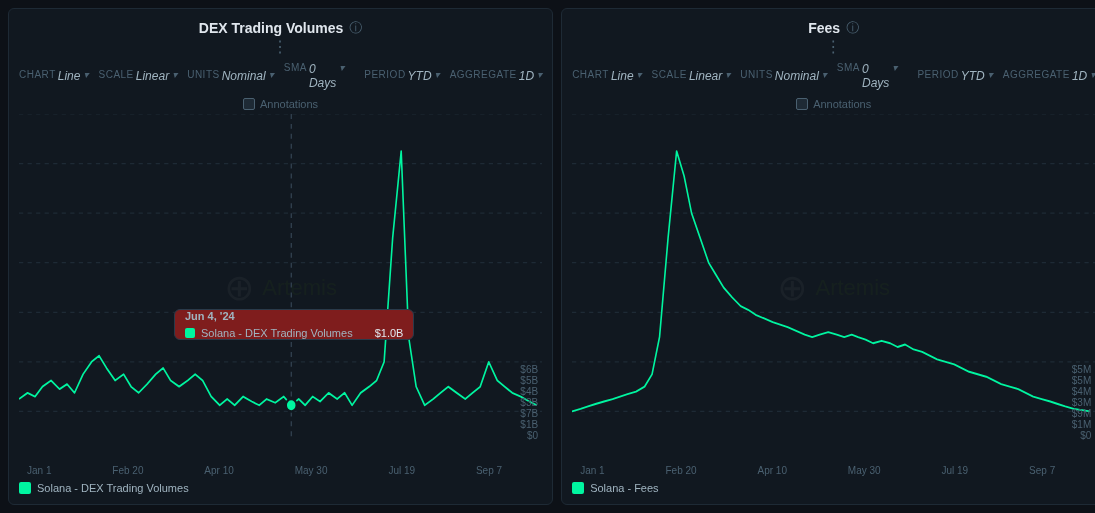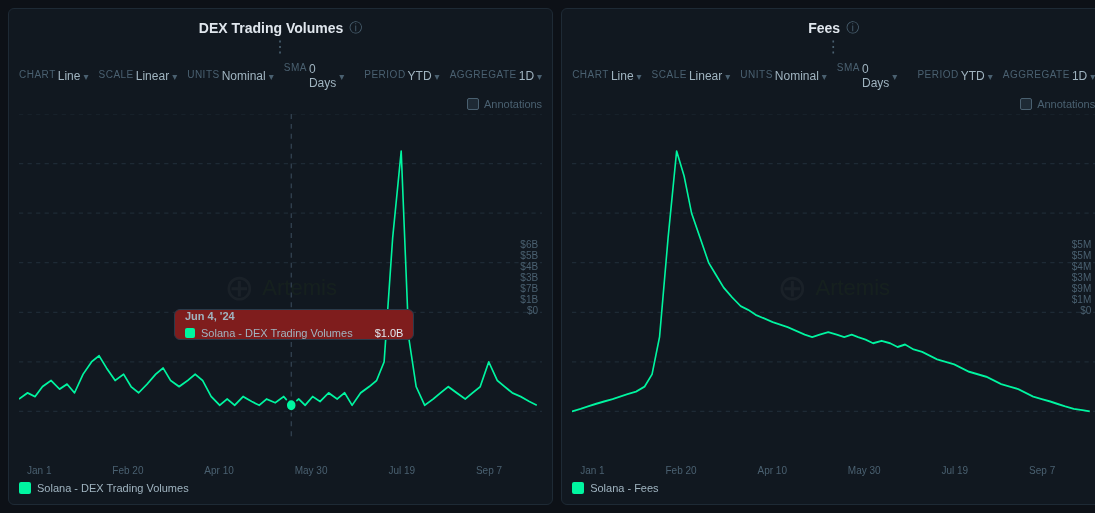--- a/index.html
+++ b/index.html
@@ -64,36 +64,37 @@
       gap: 2px;
     }
     .control-label {
       color: #4a6070;
       font-size: 10px;
       text-transform: uppercase;
       letter-spacing: 0.5px;
     }
     .control-select {
       display: flex;
-      align-items: center;
+      align-items: flex-start;
       gap: 3px;
       color: #a0b4c0;
       font-size: 12px;
       cursor: pointer;
       background: transparent;
       border: none;
       outline: none;
+      font-style: italic;
     }
     .chevron {
       color: #4a6070;
       font-size: 10px;
     }
     .annotations-row {
       display: flex;
-      justify-content: flex-end;
+      justify-content: center;
       margin-bottom: 4px;
     }
     .annotations-label {
       display: flex;
       align-items: center;
       gap: 5px;
       color: #4a6070;
       font-size: 11px;
     }
     .annotations-checkbox {
@@ -112,21 +113,21 @@
       width: 100%;
       height: 100%;
     }
     .y-axis-labels {
       position: absolute;
       right: 0;
       top: 0;
       bottom: 20px;
       display: flex;
       flex-direction: column;
-      justify-content: center;
+      justify-content: flex-end;
       align-items: flex-end;
       padding-right: 4px;
       color: #4a6070;
       font-size: 10px;
       pointer-events: none;
     }
     .x-axis-labels {
       display: flex;
       justify-content: space-between;
       color: #4a6070;

